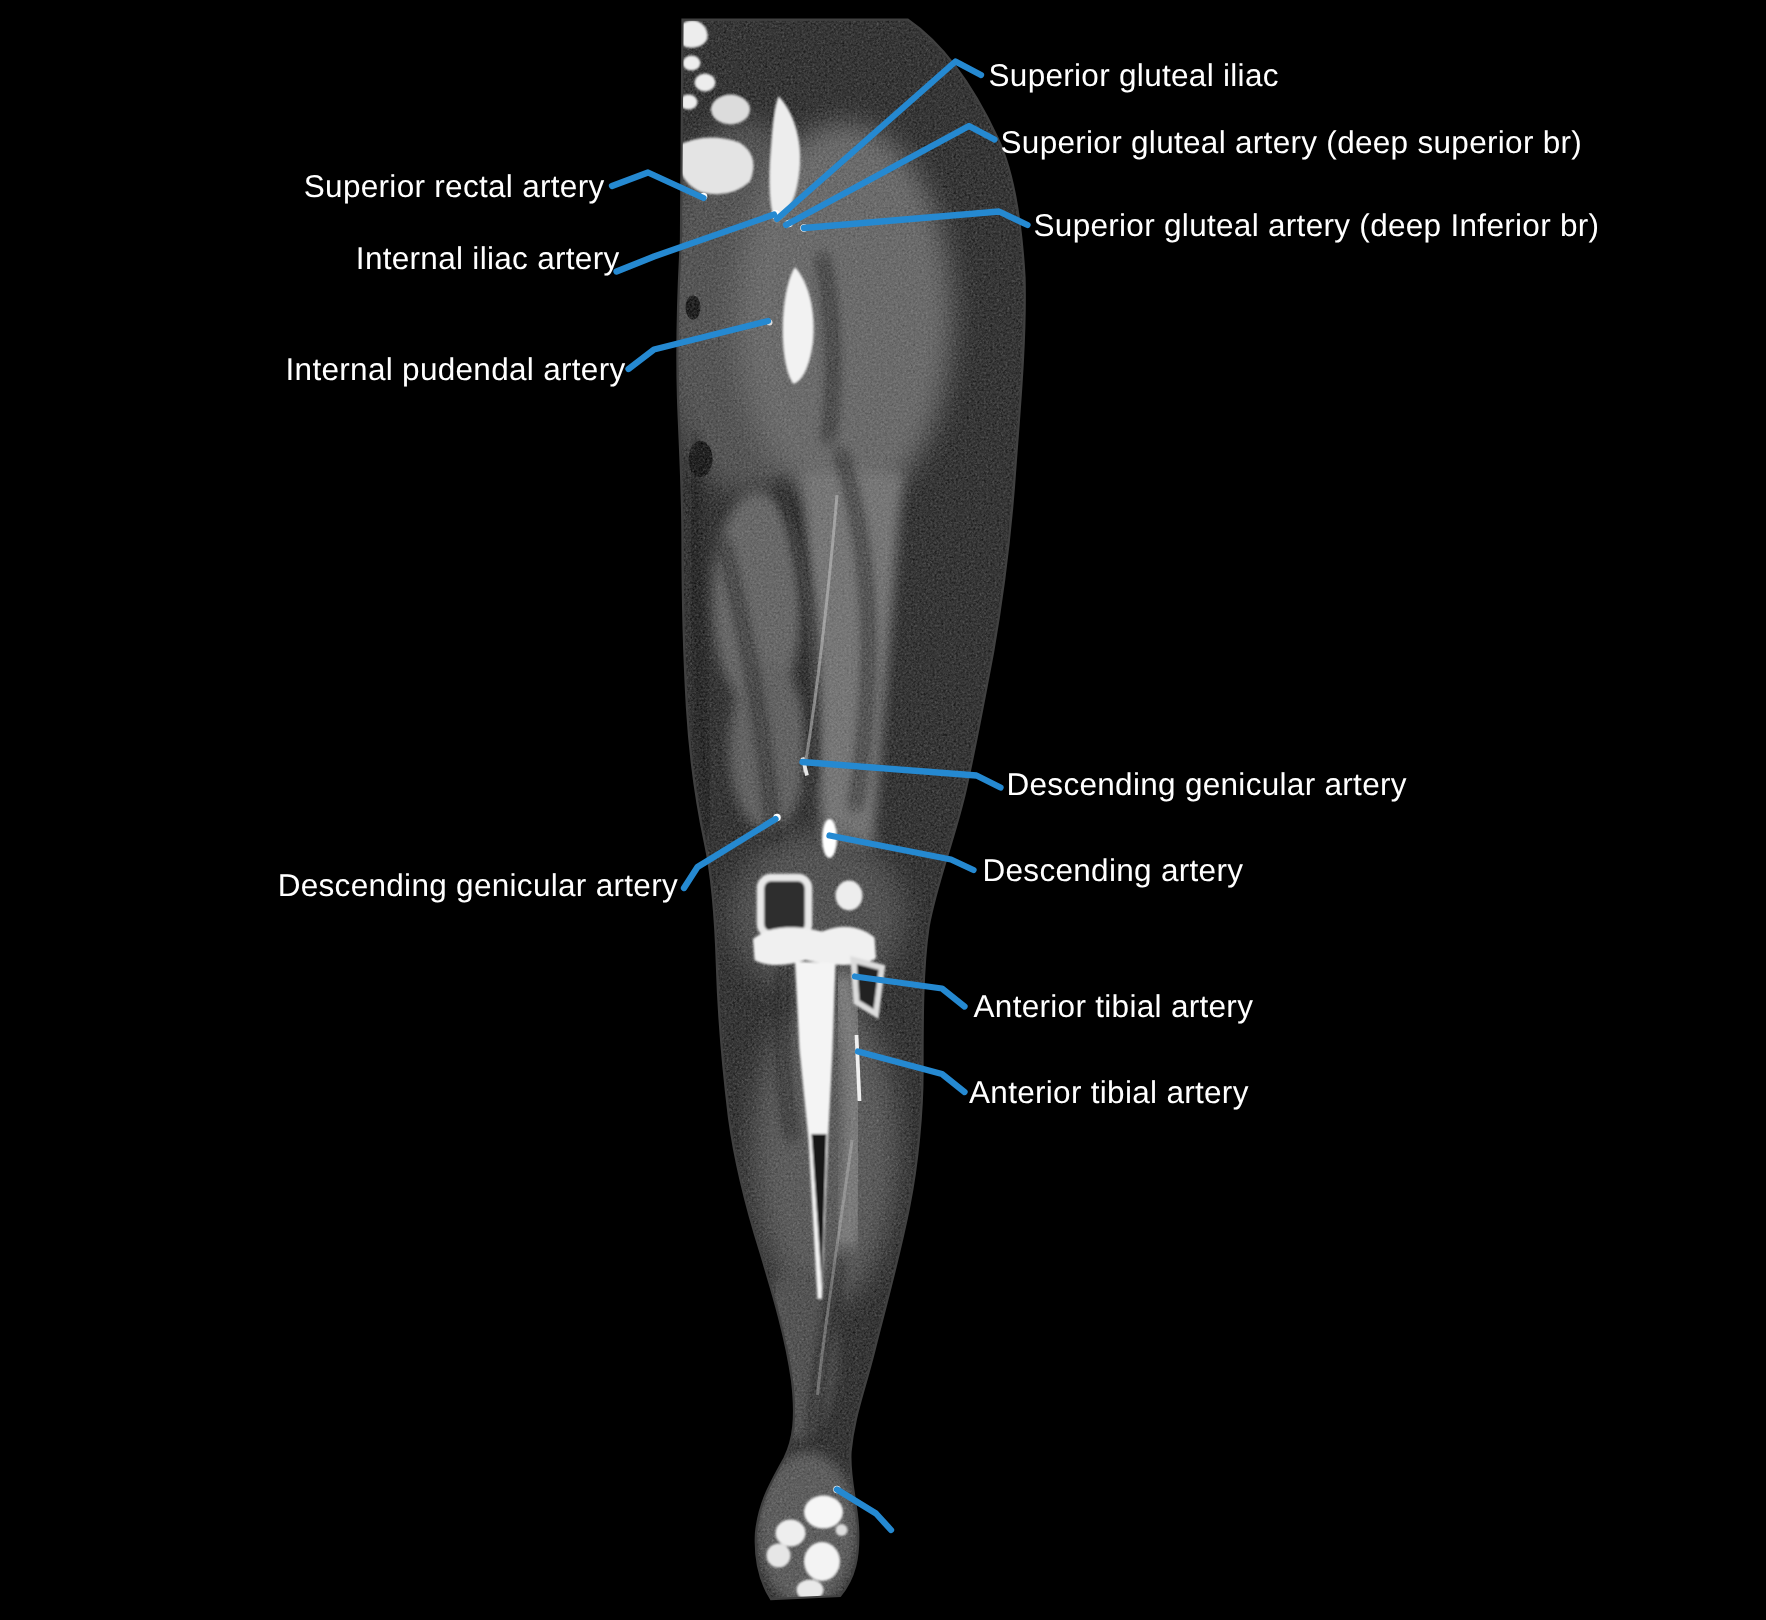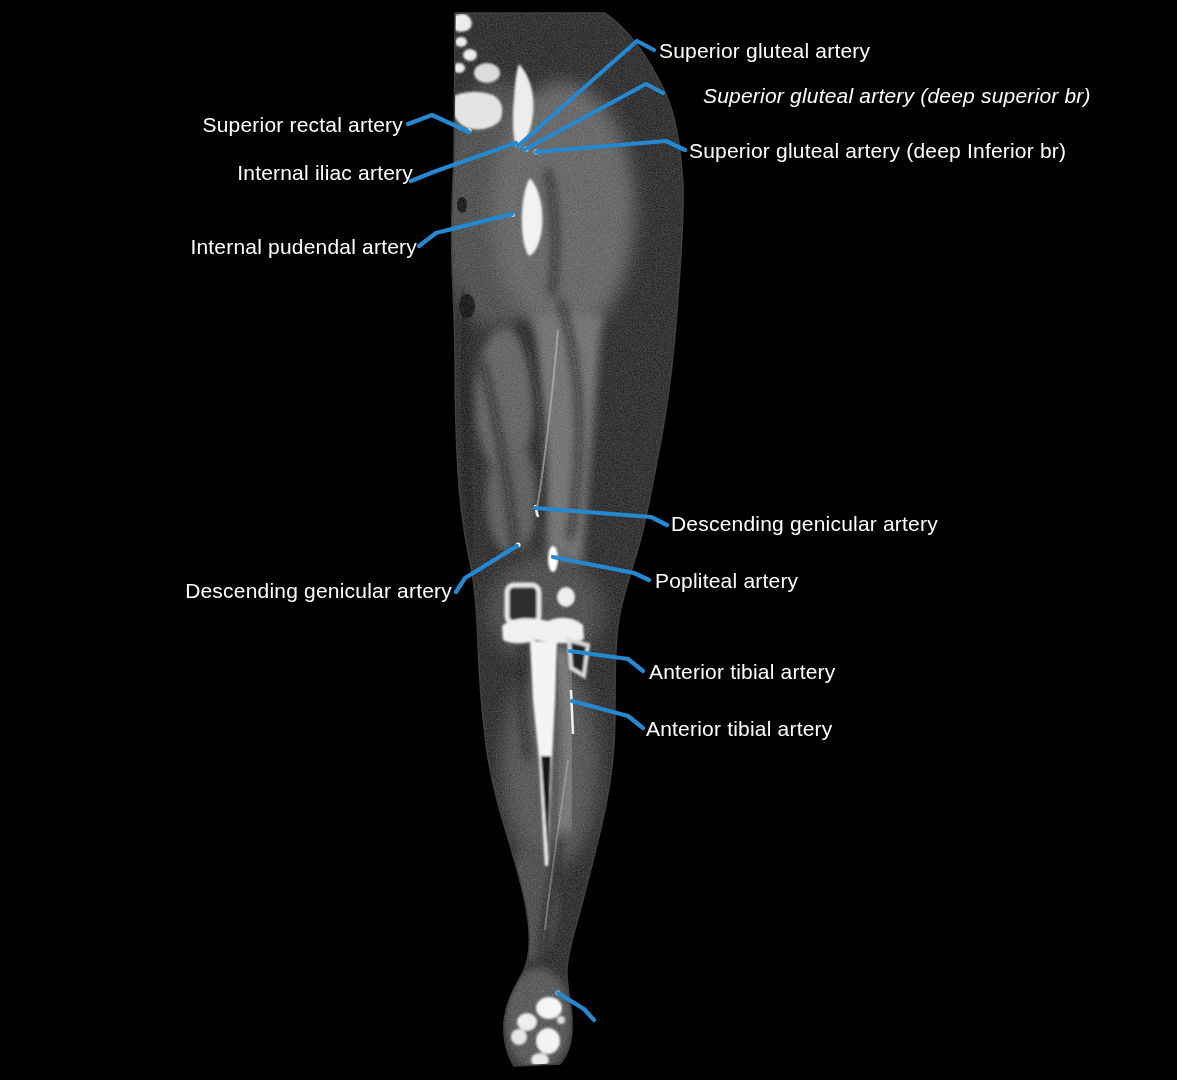--- a/index.html
+++ b/index.html
@@ -24,21 +24,21 @@
   .label{
     position:absolute;
     color:var(--text-color,#fff);
     font-size:21px;
     line-height:26px;
     letter-spacing:0.2px;
     white-space:nowrap;
   }
   .la-right{text-align:right;}
   .l0{left:659px;top:38px;}
-  .l1{left:703px;top:83px;font-style:italic;}
+  .l1{left:667px;top:83px;}
   .l2{right:774px;top:112px;}
   .l3{left:689px;top:138px;}
   .l4{right:764px;top:160px;}
   .l5{right:760px;top:234px;margin-left:24px;}
   .l6{left:671px;top:511px;}
   .l7{left:655px;top:568px;}
   .l8{right:725px;top:578px;}
   .l9{left:649px;top:659px;}
   .l10{left:646px;top:716px;}
   .l11{left:600px;top:1010px;}
@@ -152,24 +152,24 @@
     <polyline class="leader" points="411,181 436,171 516,143"></polyline>
     <polyline class="leader" points="419,246 436,233 512,214"></polyline>
     <polyline class="leader" points="535,508 651,517 667,525"></polyline>
     <polyline class="leader" points="553,557 634,573 649,580"></polyline>
     <polyline class="leader" points="456,592 465,578 517,546"></polyline>
     <polyline class="leader" points="570,651 628,659 643,671"></polyline>
     <polyline class="leader" points="572,701 628,716 643,728"></polyline>
     <polyline class="leader" points="558,993 584,1009 594,1020"></polyline>
   </svg>
 
-  <div class="label l0">Superior gluteal artery</div>
+  <div class="label l0">Superior gluteal iliac</div>
   <div class="label l1">Superior gluteal artery (deep superior br)</div>
   <div class="label l3">Superior gluteal artery (deep Inferior br)</div>
   <div class="label l2 la-right">Superior rectal artery</div>
   <div class="label l4 la-right">Internal iliac artery</div>
   <div class="label l5 la-right">Internal pudendal artery</div>
   <div class="label l6">Descending genicular artery</div>
-  <div class="label l7">Popliteal artery</div>
+  <div class="label l7">Descending artery</div>
   <div class="label l8 la-right">Descending genicular artery</div>
   <div class="label l9">Anterior tibial artery</div>
   <div class="label l10">Anterior tibial artery</div>
 </div>
 
 </body></html>

